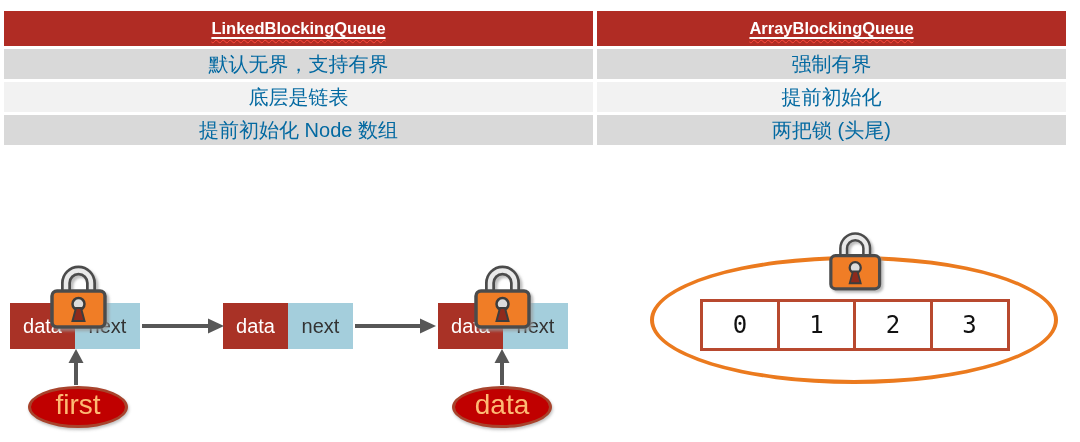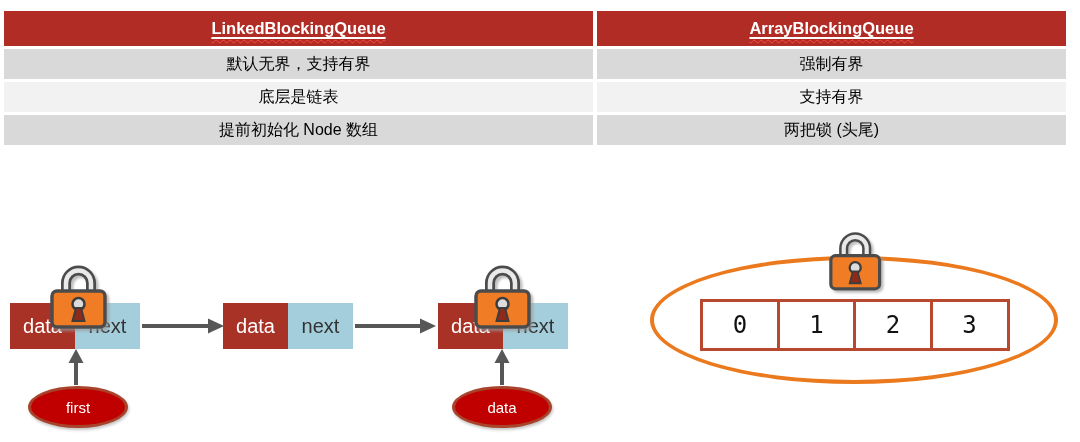--- a/index.html
+++ b/index.html
@@ -17,41 +17,41 @@
     grid-template-rows:35px 30px 30px 30px 30px 30px;
     column-gap:4px; row-gap:3px;
   }
   .th {
     background:#B02C24; color:#ffffff; font-weight:bold; font-size:16.5px;
     display:flex; align-items:center; justify-content:center;
   }
   .th .u1 { text-decoration:underline; text-decoration-thickness:1.5px; text-underline-offset:3px; }
   .th .u2 { text-decoration:underline wavy #ff4a3d; text-decoration-thickness:1px; text-underline-offset:5px; }
   .td {
-    font-size:16px; color:#000000;
+    font-size:20px; color:#0369a1;
     display:flex; align-items:center; justify-content:center;
   }
   .row-a { background:#D9D9D9; }
   .row-b { background:#F2F2F2; }
 
   
   .node { position:absolute; top:303px; display:flex; width:130px; height:46px; }
   .cell-data {
     width:65px; height:46px; background:#A93226; color:#ffffff;
     display:flex; align-items:center; justify-content:center; font-size:20px;
   }
   .cell-next {
     width:65px; height:46px; background:#A4CEDC; color:#333333;
     display:flex; align-items:center; justify-content:center; font-size:20px;
   }
   .pointer-ellipse {
     position:absolute; top:386px; width:100px; height:42px;
     background:#C00000; border:3px solid #A8432C; border-radius:50%;
-    color:#ffffff; font-size:15px;
-    display:flex; align-items:center; justify-content:center;
+    color:#fdba74; font-size:28px;
+    display:flex; justify-content:center;
     box-shadow:1px 2px 3px rgba(120,120,120,.45);
   }
 
   
   .big-ellipse {
     position:absolute; left:650px; top:256px; width:408px; height:128px;
     border:4.5px solid #EB7A1E; border-radius:50%; background:transparent;
   }
   .array-row { position:absolute; left:700px; top:299px; display:flex; }
   .array-cell {
@@ -74,21 +74,21 @@
       <span class="u1"><span class="u2">LinkedBlockingQueue</span></span>
     </div>
     <div class="th">
       <span class="u1"><span class="u2">ArrayBlockingQueue</span></span>
     </div>
 
     <div class="td row-a">默认无界，支持有界</div>
     <div class="td row-a">强制有界</div>
 
     <div class="td row-b">底层是链表</div>
-    <div class="td row-b">支持有界</div>
+    <div class="td row-b">提前初始化</div>
 
     <div class="td row-a">提前初始化 Node 数组</div>
 
 
     <div class="td row-a">两把锁 (头尾)</div>
   </div>
 
   <div class="node" style="left:10px;">
     <div class="cell-data">data</div>
     <div class="cell-next">next</div>

